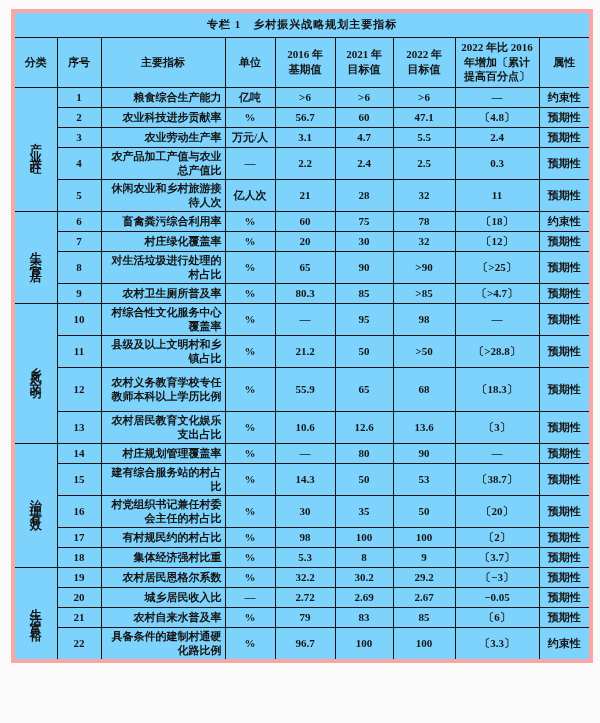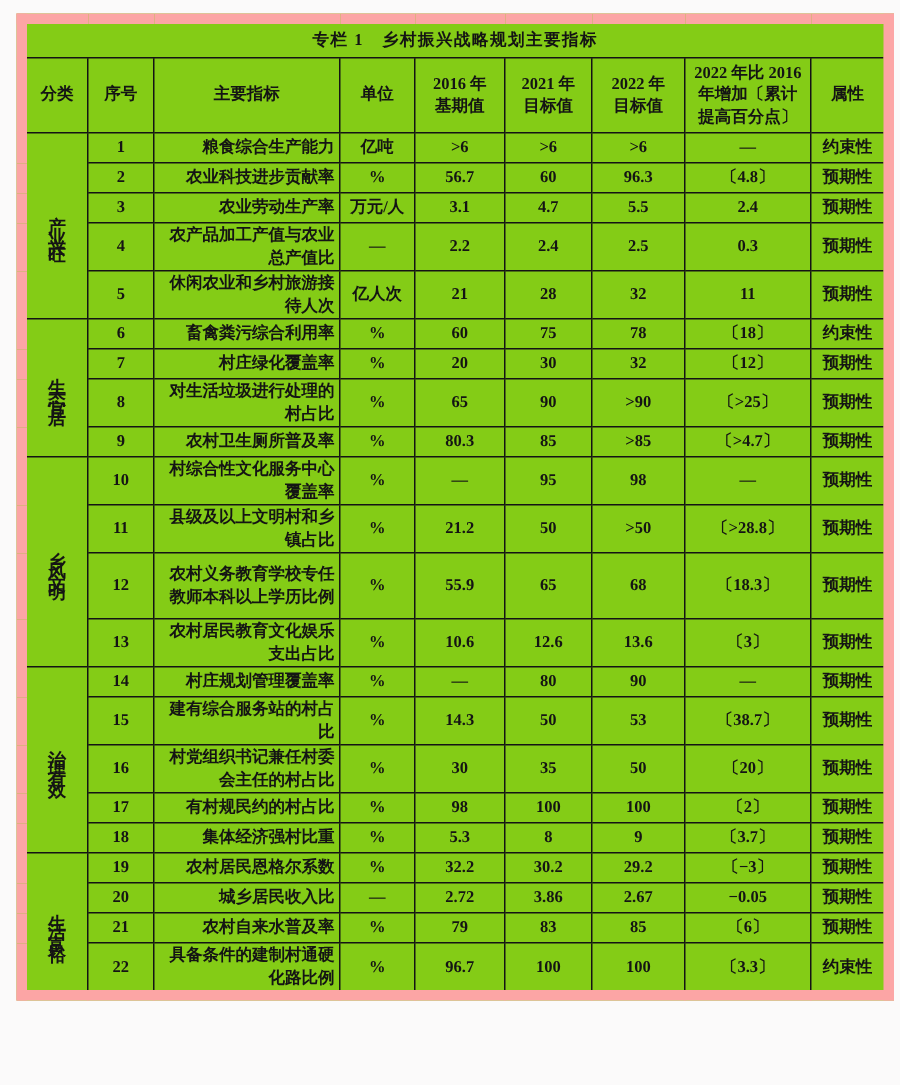--- a/index.html
+++ b/index.html
@@ -9,22 +9,22 @@
     font-family: "Liberation Serif", "DejaVu Serif", serif;
     font-weight: bold;
     color: #141414;
   }
   .page { padding: 9px 11px 0 11px; }
 
   table.indicator-table {
     border-collapse: collapse;
     table-layout: fixed;
     width: 578px;
-    border: 7px solid #fca5a5;
-    background: #84cc16;
+    border: 4px solid #fca5a5;
+    background: #7dd3fc;
   }
   .indicator-table th, .indicator-table td {
     border: 1px solid #141414;
     text-align: center;
     vertical-align: middle;
     padding: 1px 2px;
     font-size: 11px;
     line-height: 1.32;
     font-weight: bold;
     overflow: hidden;
@@ -114,21 +114,21 @@
           <td class="cell-value">&gt;6</td>
           <td class="cell-increase">—</td>
           <td class="cell-attr">约束性</td>
         </tr>
         <tr class="r1">
           <td class="cell-no">2</td>
           <td class="cell-indicator">农业科技进步贡献率</td>
           <td class="cell-unit">%</td>
           <td class="cell-value">56.7</td>
           <td class="cell-value">60</td>
-          <td class="cell-value">96.3</td>
+          <td class="cell-value">47.1</td>
           <td class="cell-increase">〔4.8〕</td>
           <td class="cell-attr">预期性</td>
         </tr>
         <tr class="r1">
           <td class="cell-no">3</td>
           <td class="cell-indicator">农业劳动生产率</td>
           <td class="cell-unit">万元/人</td>
           <td class="cell-value">3.1</td>
           <td class="cell-value">4.7</td>
           <td class="cell-value">5.5</td>
@@ -297,21 +297,21 @@
           <td class="cell-value">30.2</td>
           <td class="cell-value">29.2</td>
           <td class="cell-increase">〔−3〕</td>
           <td class="cell-attr">预期性</td>
         </tr>
         <tr class="r1">
           <td class="cell-no">20</td>
           <td class="cell-indicator">城乡居民收入比</td>
           <td class="cell-unit">—</td>
           <td class="cell-value">2.72</td>
-          <td class="cell-value">3.86</td>
+          <td class="cell-value">2.69</td>
           <td class="cell-value">2.67</td>
           <td class="cell-increase">−0.05</td>
           <td class="cell-attr">预期性</td>
         </tr>
         <tr class="r1">
           <td class="cell-no">21</td>
           <td class="cell-indicator">农村自来水普及率</td>
           <td class="cell-unit">%</td>
           <td class="cell-value">79</td>
           <td class="cell-value">83</td>

